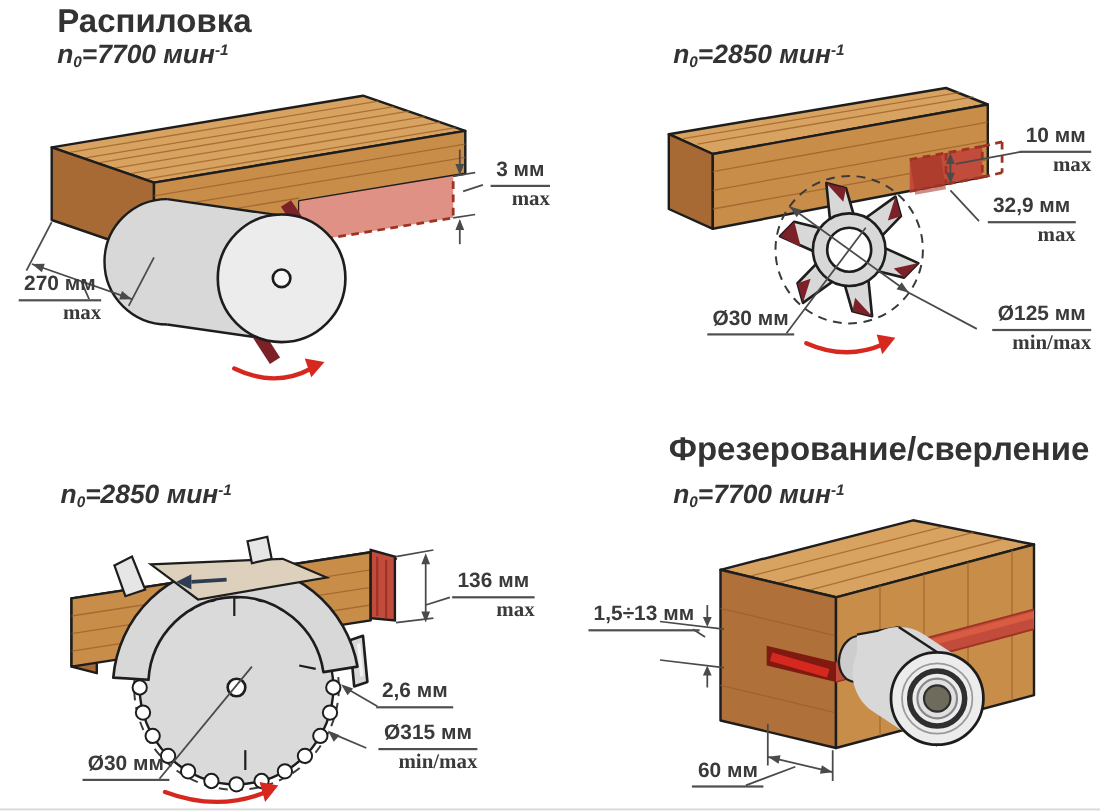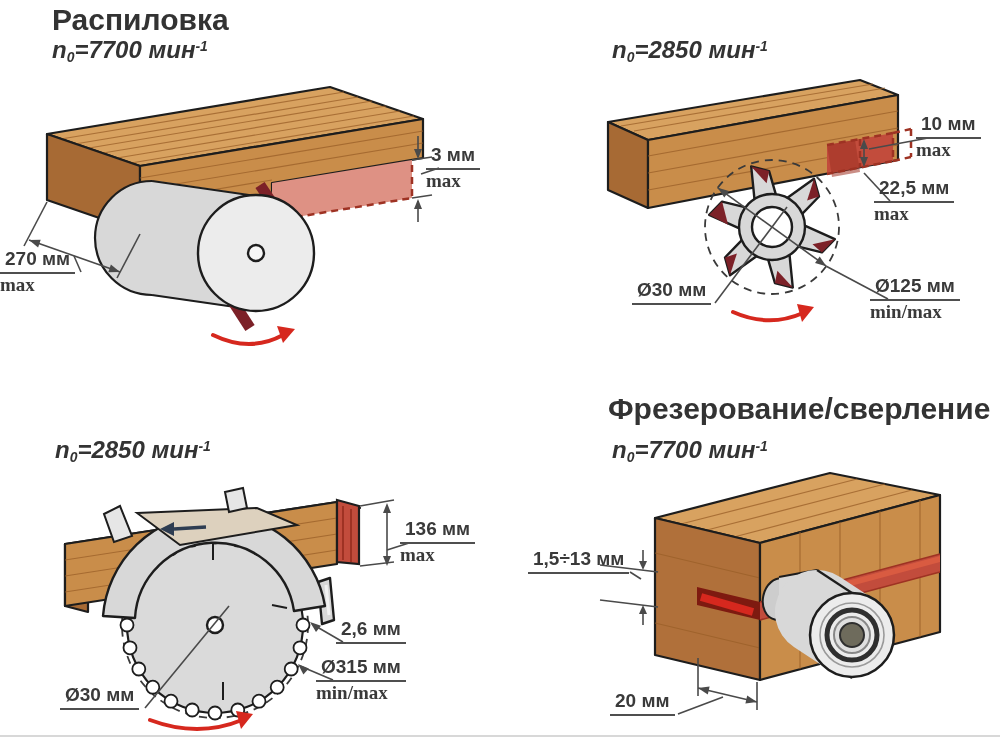--- a/index.html
+++ b/index.html
@@ -2,21 +2,21 @@
 <html style="--text: #333333; --outline: #1d1d1d; --wood-top: #d8a260; --wood-front: #c98d4a; --wood-side: #b0703a; --wood-end: #a76a34; --grain: #9a5f28; --cut-salmon: #de9184; --cut-red: #c24c3c; --cut-red-dark: #9e3223; --cut-red-bright: #d95b41; --blade-red: #7c2128; --bright-red: #d6281e; --metal: #d8d8d8; --metal-light: #ececec; --guard-tan: #ddd1be; --dim: #4a4a4a; --navy: #2e3d52;"><head>
 <meta charset="utf-8">
 <style>
   html,body{margin:0;padding:0;background:#fff;}
   .canvas{position:relative;width:1000px;height:737px;background:#ffffff;overflow:hidden;
           font-family:"Liberation Sans",sans-serif;color:var(--text);}
   .panel-title{position:absolute;font-size:30px;font-weight:bold;color:var(--text);white-space:nowrap;}
   .panel-spec{position:absolute;font-size:24px;font-weight:bold;color:var(--text);white-space:nowrap;font-style:italic;}
   .panel-spec sub{font-size:0.58em;vertical-align:-0.3em;}
   .panel-spec sup{font-size:0.58em;vertical-align:0.5em;}
-  .dim-label{position:absolute;text-align:left;font-size:19px;font-weight:bold;color:#3a3a3a;line-height:1.2;}
+  .dim-label{position:absolute;text-align:right;font-size:19px;font-weight:bold;color:#3a3a3a;line-height:1.2;}
   .dim-l1{display:inline-block;border-bottom:2px solid #4f4f4f;padding:0 5px 1px 5px;white-space:nowrap;}
   .dim-l2{display:block;white-space:nowrap;font-family:Liberation Serif, serif;}
   svg{position:absolute;overflow:visible;}
   .wood-top{fill:var(--wood-top);stroke:var(--outline);stroke-width:2.2;stroke-linejoin:round;}
   .wood-front{fill:var(--wood-front);stroke:var(--outline);stroke-width:2.2;stroke-linejoin:round;}
   .wood-side{fill:var(--wood-side);stroke:var(--outline);stroke-width:2.2;stroke-linejoin:round;}
   .wood-end{fill:var(--wood-end);stroke:var(--outline);stroke-width:2.2;stroke-linejoin:round;}
   .grain{stroke:var(--grain);stroke-width:1.2;fill:none;opacity:.75;}
   .metal{fill:var(--metal);stroke:var(--outline);stroke-width:2.4;stroke-linejoin:round;}
   .metal-light{fill:var(--metal-light);stroke:var(--outline);stroke-width:2.4;}
@@ -303,26 +303,26 @@
 
   <div class="panel-spec" style="left:55px;top:436px"><span>n</span><sub>0</sub><span>=2850 мин</span><sup>-1</sup></div>
 
   <div class="panel-title" style="left:608px;top:392px">Фрезерование/сверление</div>
   <div class="panel-spec" style="left:612px;top:436px"><span>n</span><sub>0</sub><span>=7700 мин</span><sup>-1</sup></div>
 
   <div class="dim-label" style="left:426px;top:144px;width:74px"><span class="dim-l1">3 мм</span><span class="dim-l2">max</span></div>
   <div class="dim-label" style="left:0;top:248px;width:92px"><span class="dim-l1">270 мм</span><span class="dim-l2">max</span></div>
 
   <div class="dim-label" style="left:916px;top:113px;width:76px"><span class="dim-l1">10 мм</span><span class="dim-l2">max</span></div>
-  <div class="dim-label" style="left:874px;top:177px;width:104px"><span class="dim-l1">22,5 мм</span><span class="dim-l2">max</span></div>
+  <div class="dim-label" style="left:874px;top:177px;width:104px"><span class="dim-l1">32,9 мм</span><span class="dim-l2">max</span></div>
   <div class="dim-label" style="left:632px;top:279px;width:90px"><span class="dim-l1">Ø30 мм</span><span class="dim-l2"></span></div>
   <div class="dim-label" style="left:870px;top:275px;width:122px"><span class="dim-l1">Ø125 мм</span><span class="dim-l2">min/max</span></div>
 
   <div class="dim-label" style="left:400px;top:518px;width:86px"><span class="dim-l1">136 мм</span><span class="dim-l2">max</span></div>
   <div class="dim-label" style="left:336px;top:618px;width:76px"><span class="dim-l1">2,6 мм</span><span class="dim-l2"></span></div>
   <div class="dim-label" style="left:316px;top:656px;width:118px"><span class="dim-l1">Ø315 мм</span><span class="dim-l2">min/max</span></div>
   <div class="dim-label" style="left:60px;top:684px;width:94px"><span class="dim-l1">Ø30 мм</span><span class="dim-l2"></span></div>
 
   <div class="dim-label" style="left:528px;top:548px;width:108px"><span class="dim-l1">1,5÷13 мм</span><span class="dim-l2"></span></div>
-  <div class="dim-label" style="left:610px;top:690px;width:84px"><span class="dim-l1">20 мм</span><span class="dim-l2"></span></div>
+  <div class="dim-label" style="left:610px;top:690px;width:84px"><span class="dim-l1">60 мм</span><span class="dim-l2"></span></div>
 
   <div class="bottom-rule"></div>
 </div>
 
 </body></html>

